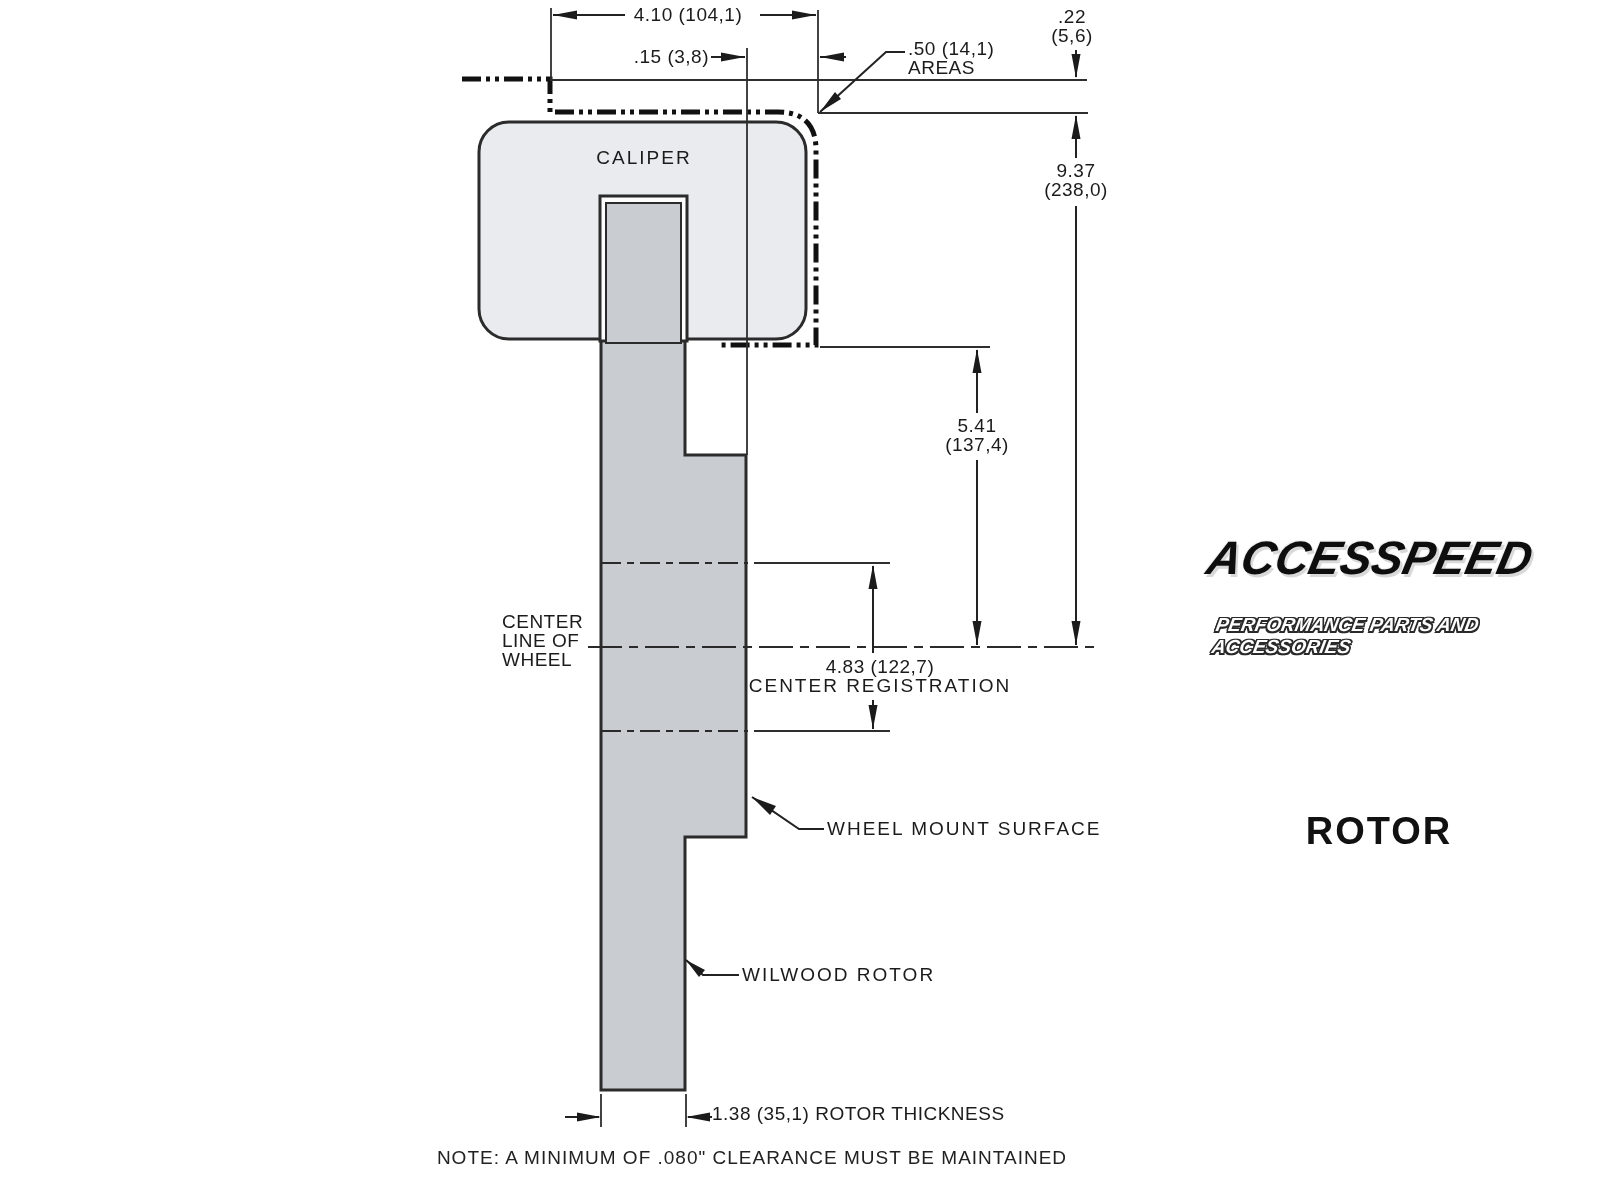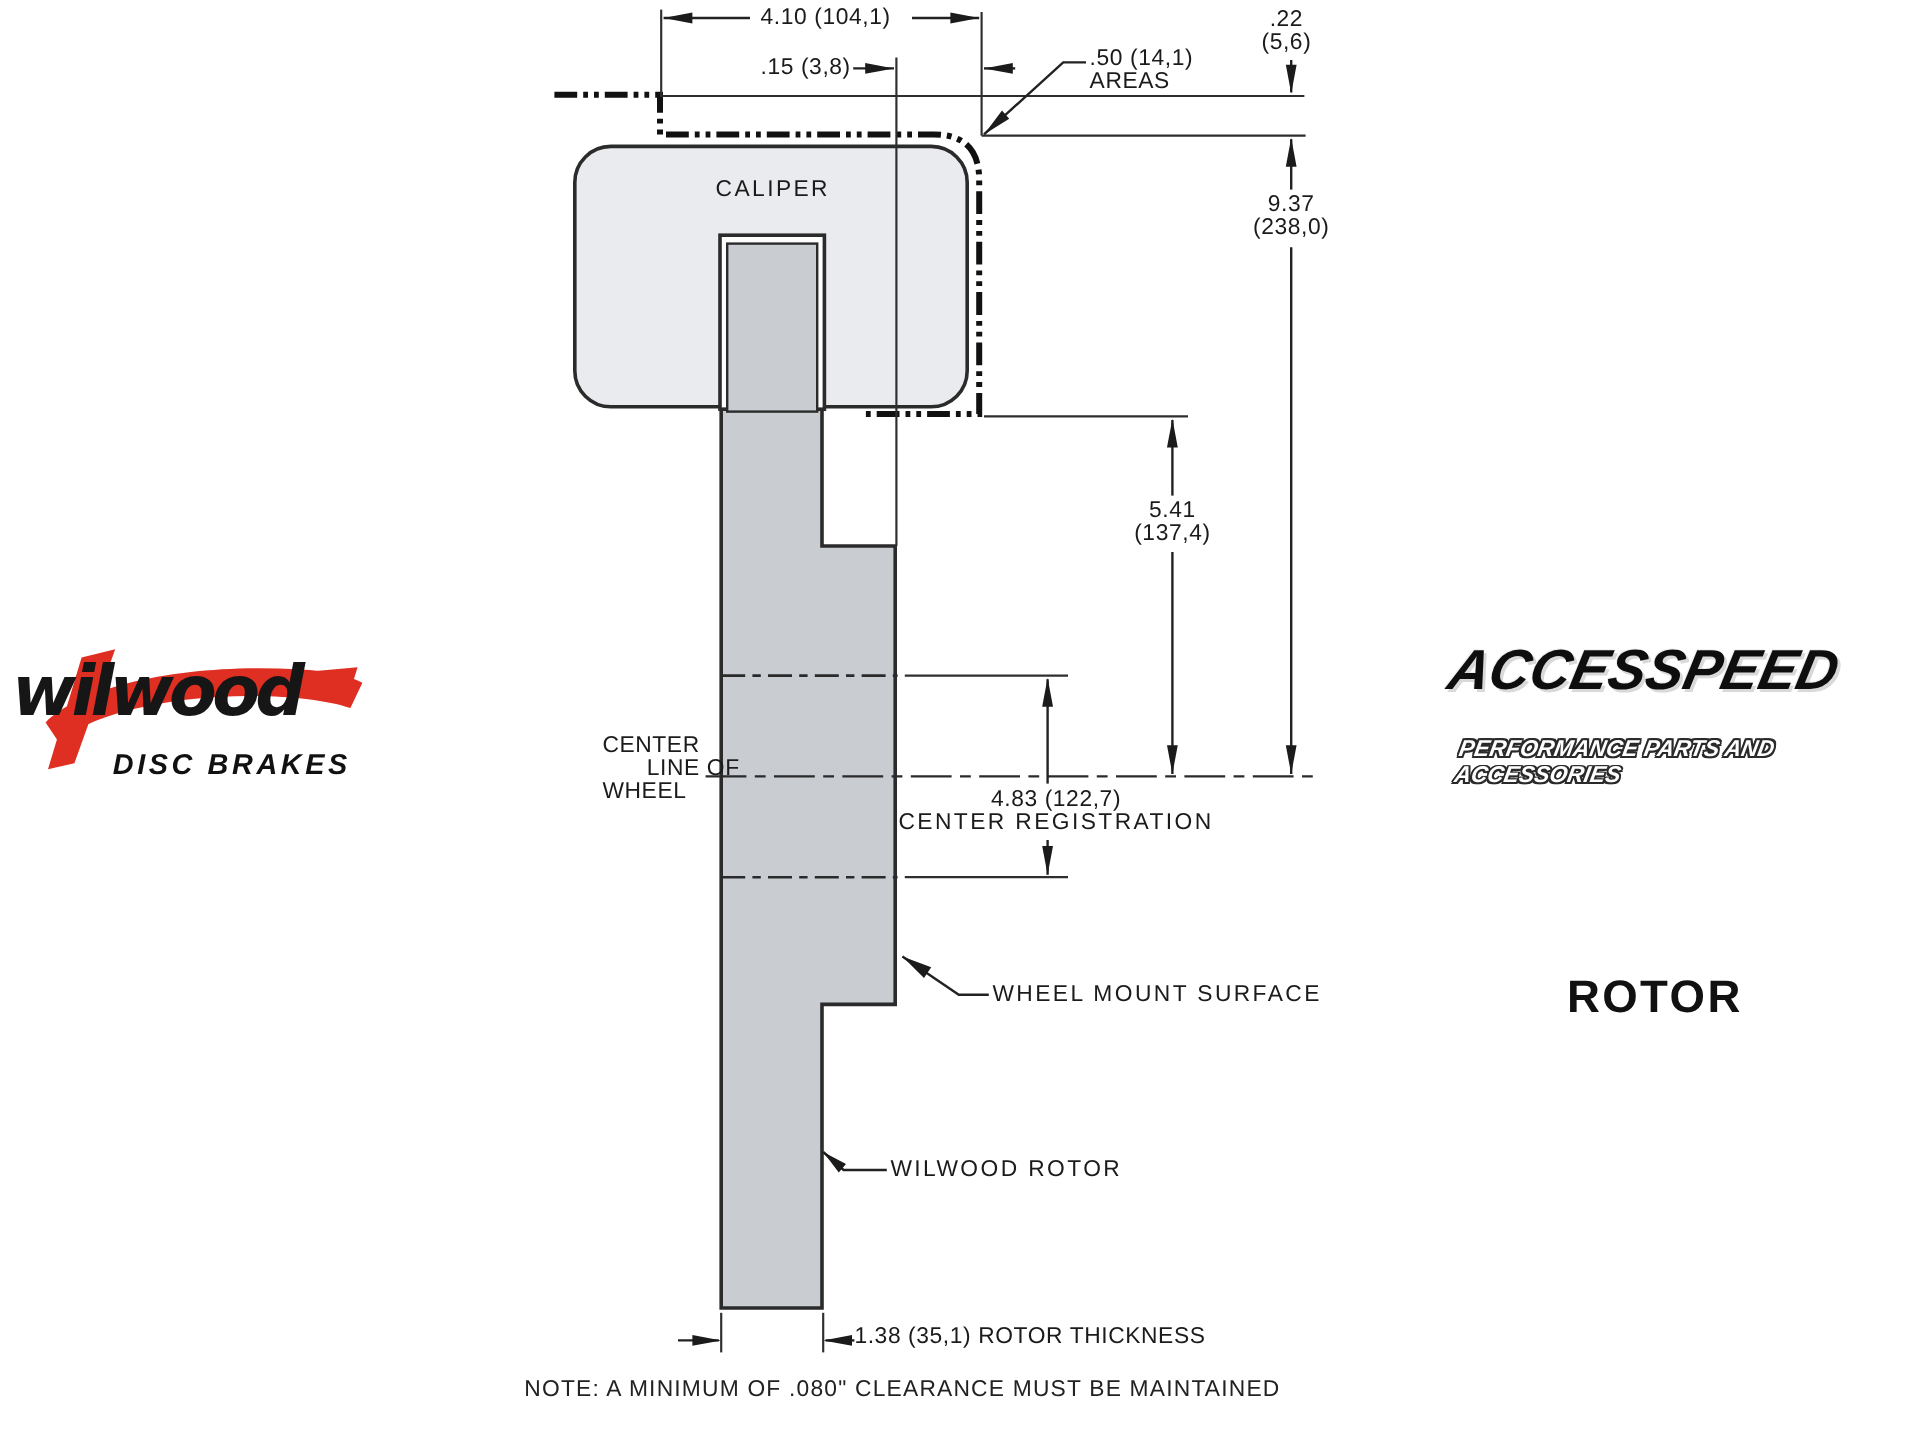--- a/index.html
+++ b/index.html
@@ -122,43 +122,33 @@
 
   <div class="lbl cap ctr" style="left:644px;top:148px;">CALIPER</div>
 
   <div class="lbl ctr" style="left:1076px;top:161px;">9.37</div>
   <div class="lbl ctr" style="left:1076px;top:180px;">(238,0)</div>
 
   <div class="lbl ctr" style="left:977px;top:416px;">5.41</div>
   <div class="lbl ctr" style="left:977px;top:435px;">(137,4)</div>
 
   <div class="lbl" style="left:502px;top:612px;">CENTER</div>
-  <div class="lbl" style="left:502px;top:631px;margin-left:37px;">LINE OF</div>
+  <div class="lbl" style="left:502px;top:631px;">LINE OF</div>
   <div class="lbl" style="left:502px;top:650px;">WHEEL</div>
 
   <div class="lbl ctr" style="left:880px;top:657px;">4.83 (122,7)</div>
   <div class="lbl cap ctr" style="left:880px;top:676px;">CENTER REGISTRATION</div>
 
   <div class="lbl cap" style="left:827px;top:819px;">WHEEL MOUNT SURFACE</div>
   <div class="lbl cap" style="left:742px;top:965px;">WILWOOD ROTOR</div>
 
   <div class="lbl" style="left:712px;top:1104px;">1.38 (35,1) ROTOR THICKNESS</div>
 
   <div class="lbl note ctr" style="left:752px;top:1148px;">NOTE: A MINIMUM OF .080" CLEARANCE MUST BE MAINTAINED</div>
 
-  <div class="wilwood">
-    <svg width="320" height="122" viewBox="0 0 320 122">
-      <path d="M28,66 C60,34 150,16 240,22 C262,23 280,27 292,33 L282,54
-               C240,40 150,40 90,58 C65,65 48,74 40,84 Z" fill="#df2f22"></path>
-      <path d="M58,12 L86,5 L52,100 L30,105 Z" fill="#df2f22"></path>
-      <path d="M198,28 L288,20 L284,33 L196,40 Z" fill="#df2f22"></path>
-    </svg>
-    <div class="script">wilwood</div>
-    <div class="tag">DISC BRAKES</div>
-  </div>
 
   <div class="accesspeed">
     <div class="name">ACCESSPEED</div>
     <div class="tag">PERFORMANCE PARTS AND ACCESSORIES</div>
   </div>
 
   <div class="lbl rear ctr" style="left:1379px;top:822px;">ROTOR</div>
 
 </div>
 

